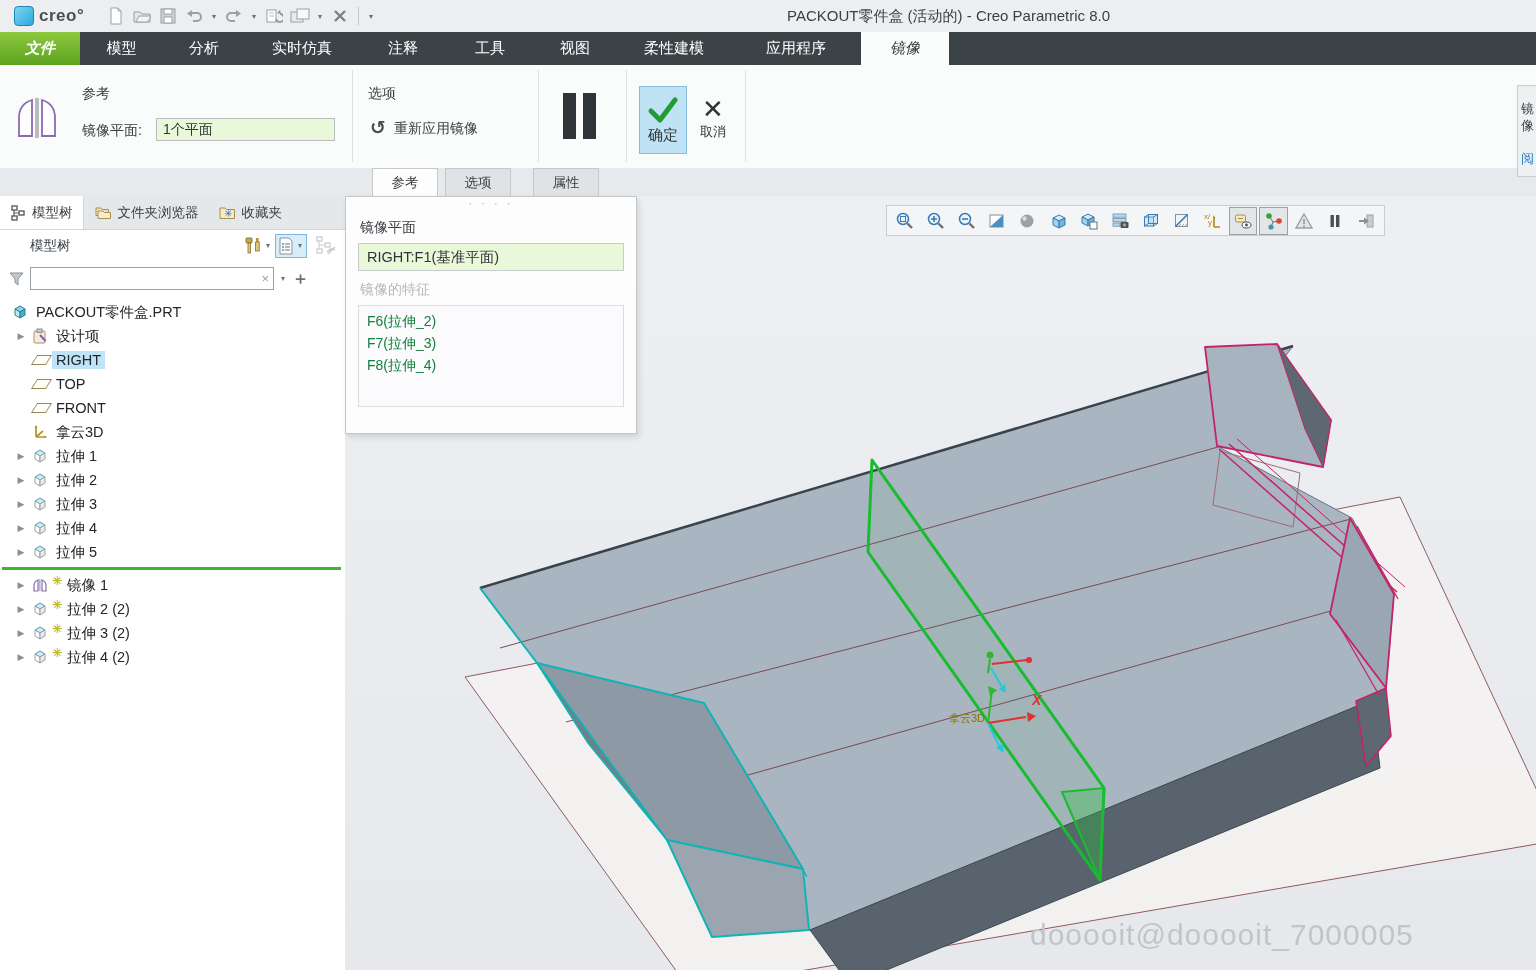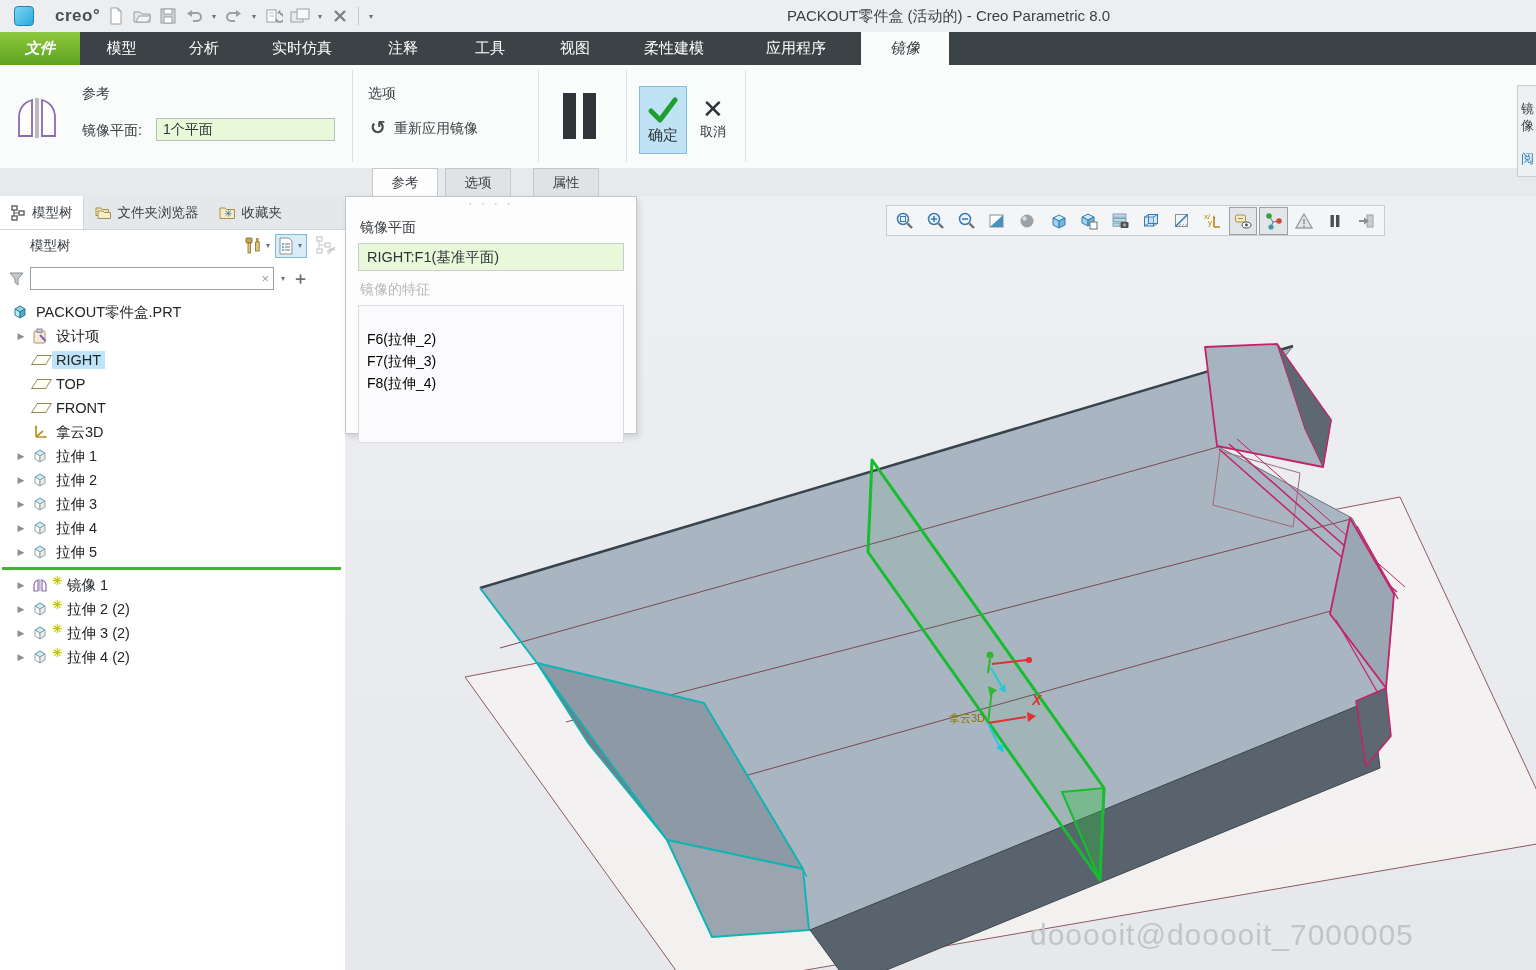--- a/index.html
+++ b/index.html
@@ -2,21 +2,21 @@
 <html><head>
 <meta charset="utf-8">
 <style>
   html,body{margin:0;padding:0;background:#d8dadc;}
   .app{position:relative;width:1536px;height:970px;overflow:hidden;
        font-family:"Liberation Sans","DejaVu Sans",sans-serif;background:#eceeef;
        -webkit-font-smoothing:antialiased;}
   .abs{position:absolute;}
   
   .titlebar{position:absolute;top:0;left:0;right:0;height:32px;background:#eceeef;}
-  .logo{position:absolute;left:14px;top:6px;display:flex;align-items:center;gap:21px;}
+  .logo{position:absolute;left:14px;top:6px;display:flex;align-items:center;gap:5px;}
   .logo-sq{width:18px;height:18px;border-radius:4px;background:linear-gradient(135deg,#7fd6f2,#2aa8dc);border:1px solid #1a84b8;}
   .logo-txt{font-size:17px;color:#4a4f52;font-weight:bold;letter-spacing:.5px;}
   .qat{position:absolute;left:105px;top:4px;display:flex;align-items:center;gap:4px;}
   .qicon{width:22px;height:24px;display:flex;align-items:center;justify-content:center;color:#8a9094;}
   .caret{font-size:8px;color:#6a7075;width:10px;text-align:center;}
   .qsep{width:1px;height:18px;background:#c6cacd;margin:0 3px;}
   .wtitle{position:absolute;top:7px;left:787px;font-size:15px;color:#3a3f43;white-space:nowrap;}
   
   .tabsbar{position:absolute;top:32px;left:0;right:0;height:33px;background:#3c4347;display:flex;}
   .rtab{height:33px;display:flex;align-items:center;justify-content:center;color:#fff;font-size:15px;cursor:default;}
@@ -64,21 +64,21 @@
   .i-plane{display:inline-block;width:13px;height:8px;border:1.5px solid #9a8a5a;transform:skewX(-32deg);background:#fefef6;margin-left:2px;}
   .badge{color:#cfc400;font-size:12px;margin-right:1px;margin-top:-8px;text-shadow:0 0 1px #8a8400;}
   .insertline{height:3px;background:#3db52e;margin:3px 4px 3px 2px;}
   
   .fpanel{position:absolute;left:345px;top:196px;width:290px;height:236px;background:#fdfdfd;
           border:1px solid #c3c7ca;box-shadow:2px 3px 6px rgba(0,0,0,.12);z-index:30;}
   .dots{text-align:center;color:#a8adb1;font-size:11px;letter-spacing:3px;line-height:12px;}
   .fpanel .lab{margin:10px 0 6px 14px;font-size:14px;color:#3a3f43;}
   .fpanel .lab.dis{color:#b8b8bc;}
   .fplane{margin:0 12px;height:26px;background:#e9f8d9;border:1px solid #c9cccf;display:flex;align-items:center;padding:0 8px;font-size:14.5px;color:#2f3438;}
-  .flist{margin:0 12px;height:92px;background:#fbfafd;border:1px solid #dcdcdf;padding:22px 8px;font-size:14px;color:#000000;line-height:22px;}
+  .flist{margin:0 12px;height:92px;background:#fbfafd;border:1px solid #dcdcdf;padding:4px 8px;font-size:14px;color:#15803d;line-height:22px;}
   
   .viewport{position:absolute;top:196px;left:345px;right:0;bottom:0;background:linear-gradient(#edeff2,#e6e8eb);overflow:hidden;}
   .scene{position:absolute;left:0;top:0;}
   .gtoolbar{position:absolute;left:541px;top:9px;width:499px;height:31px;background:#f4f5f6;border:1px solid #c9cdd0;
             display:flex;align-items:center;gap:2px;padding:0 4px;box-sizing:border-box;z-index:10;}
   .gt{width:28px;height:26px;display:flex;align-items:center;justify-content:center;border:1px solid transparent;}
   .gt.on{background:#e2e6e8;border:1px solid #9aa0a5;}
   .watermark{position:absolute;left:685px;top:722px;font-size:30px;color:#c2c5c8;letter-spacing:1px;z-index:5;white-space:nowrap;}
 </style>
 </head>

